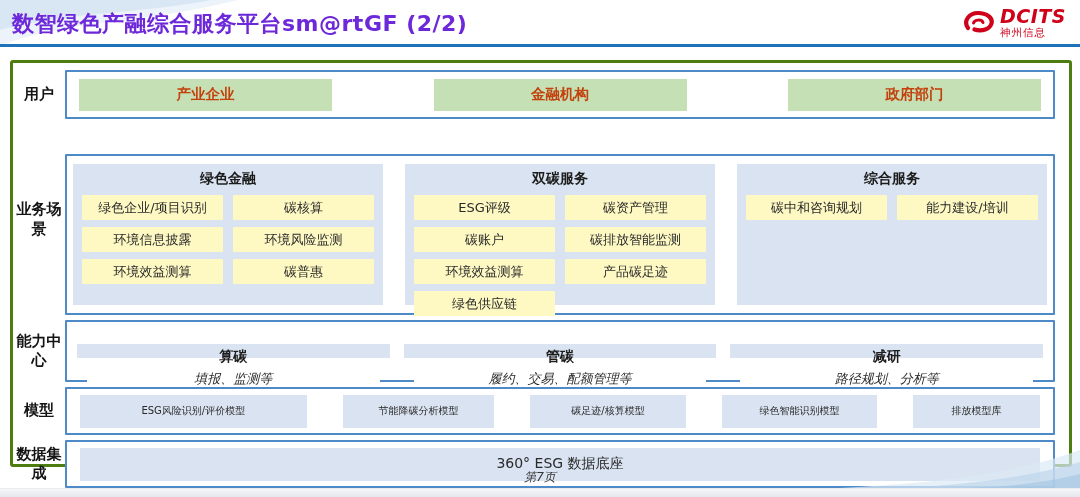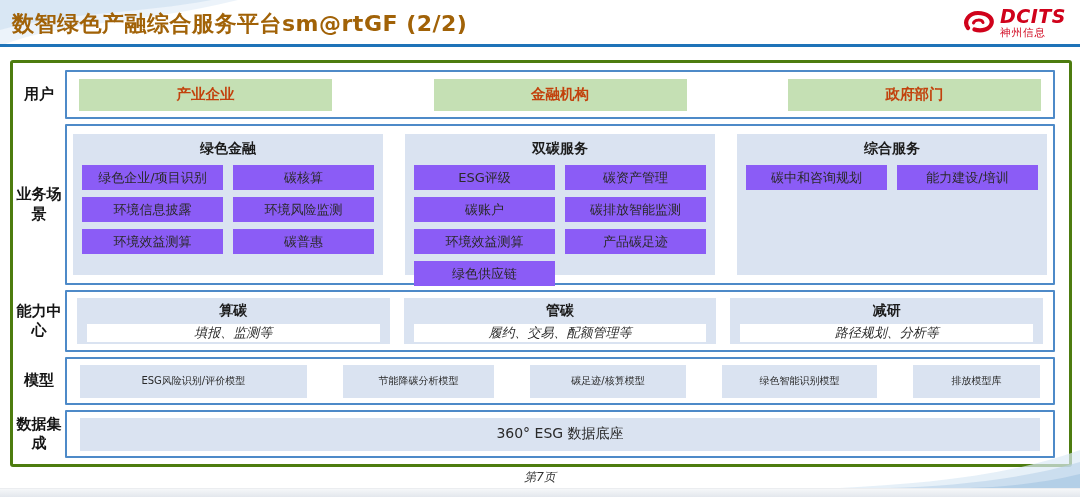--- a/index.html
+++ b/index.html
@@ -7,21 +7,21 @@
   body {
     font-family:"DejaVu Sans","Liberation Sans",sans-serif;
     background:#ffffff; position:relative; overflow:hidden;
     width:1080px; height:497px;
   }
 
   
   .header { position:relative; height:47px; width:100%; }
   .title {
     position:absolute; left:12px; top:9px;
-    font-size:22px; font-weight:bold; color:#a16207; letter-spacing:0.5px;
+    font-size:22px; font-weight:bold; color:#6d28d9; letter-spacing:0.5px;
     white-space:nowrap;
   }
   .title-underline {
     position:absolute; left:0; top:44px; width:100%; height:3px;
     background:#1e73b8;
   }
   .logo { position:absolute; right:14px; top:7px; display:flex; align-items:center; gap:5px; }
   .logo-text { display:flex; flex-direction:column; line-height:1.05; }
   .logo-brand { color:#d0021b; font-weight:bold; font-style:italic; font-size:19px; letter-spacing:0.5px; }
   .logo-company { color:#d0021b; font-size:10.5px; letter-spacing:1px; }
@@ -49,31 +49,31 @@
 
   
   .users-box { height:49px; display:flex; align-items:center; justify-content:space-between; padding:0 12px; }
   .user-chip {
     width:26.3%; height:32px; background:#c5e0b4;
     display:flex; align-items:center; justify-content:center;
     font-size:14.5px; font-weight:600; color:#c2410c;text-align:right;
   }
 
   
-  .scen-box { height:161px; display:flex; gap:22px; padding:8px 6px; }
+  .scen-box { height:161px; display:flex; gap:22px; padding:8px 6px;margin-top:30px; }
   .scen-col { flex:1; background:#dae3f1; padding:5px 9px 8px; display:flex; flex-direction:column; }
   .scen-title { text-align:center; font-size:14px; font-weight:bold; color:#1c1c1c; margin:1px 0 7px; }
   .scen-grid { display:grid; grid-template-columns:1fr 1fr; column-gap:10px; row-gap:7px; }
   .scen-item {
-    height:25px; background:#8b5cf6; display:flex; align-items:center; justify-content:center;
+    height:25px; background:#fef9c3; display:flex; align-items:center; justify-content:center;
     font-size:13px; color:#2a2a2a; white-space:nowrap;
   }
 
   
-  .cap-box { height:62px; display:flex; gap:14px; padding:6px 10px; }
+  .cap-box { height:62px; display:flex; gap:14px; padding:22px 10px; }
   .cap-cell { flex:1; background:#dae3f1; padding:3px 10px 7px; display:flex; flex-direction:column; }
   .cap-title { text-align:center; font-size:14px; font-weight:bold; color:#1c1c1c; margin:1px 0 4px; }
   .cap-desc {
     background:#ffffff; height:25px; display:flex; align-items:center; justify-content:center;
     font-size:13px; font-style:italic; color:#2a2a2a;
   }
 
   
   .model-box { height:48px; display:flex; align-items:center; justify-content:space-between; padding:0 13px; }
   .model-chip {

